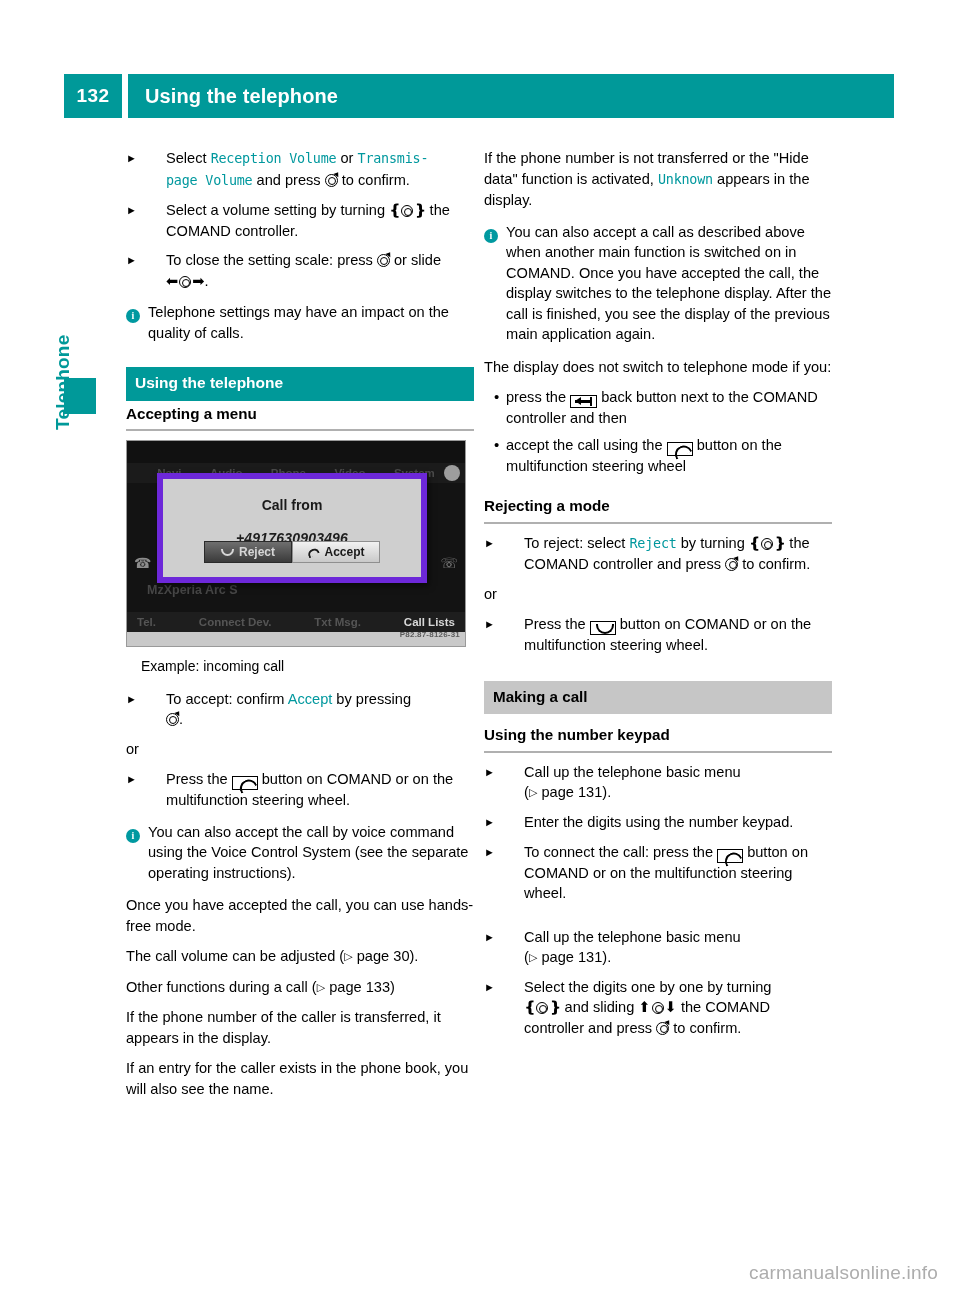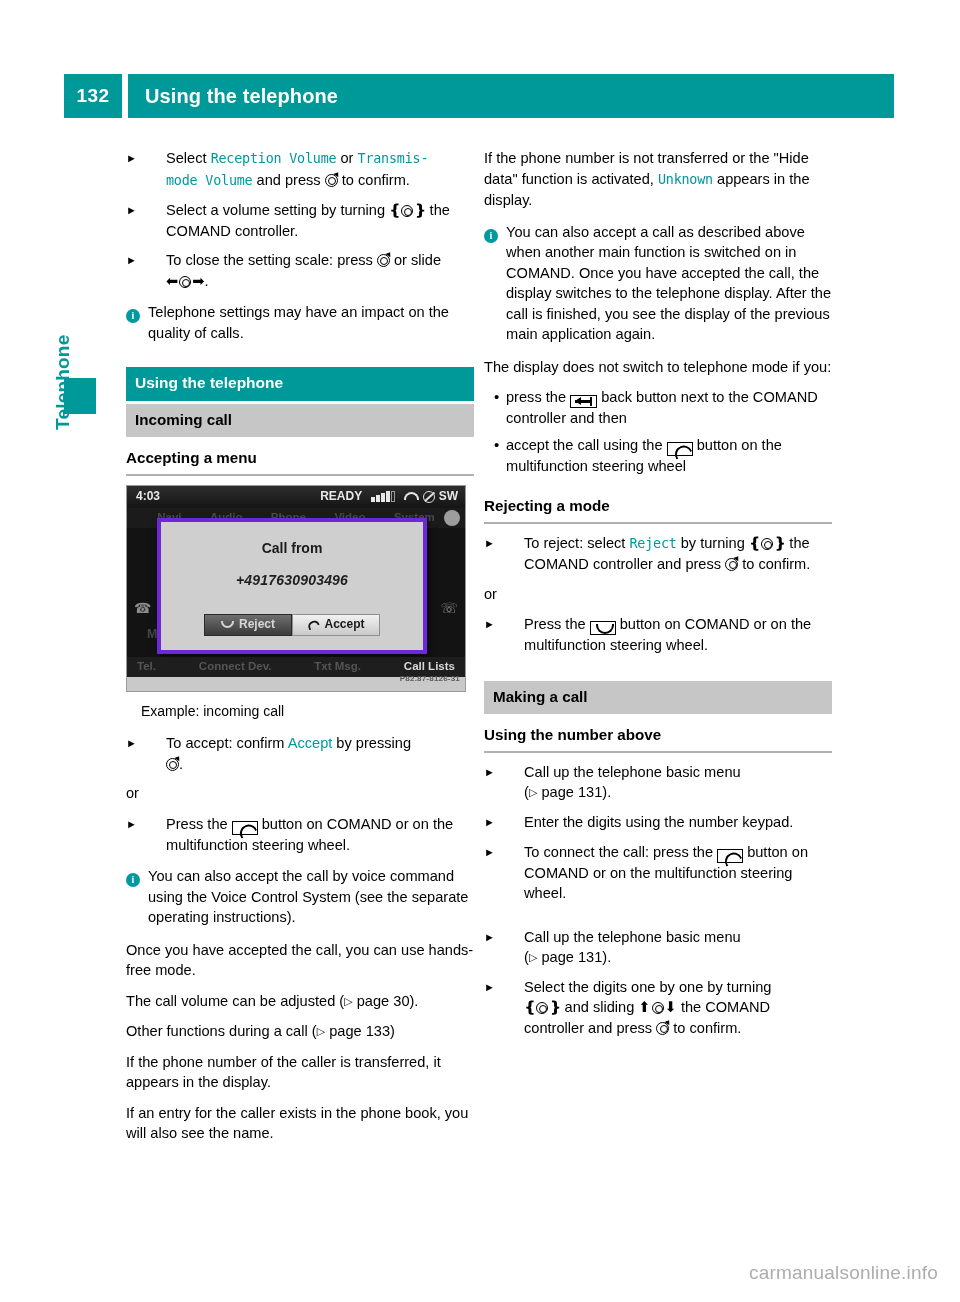--- a/index.html
+++ b/index.html
@@ -167,22 +167,22 @@
   .shot-foot {
     position:absolute; left:0; bottom:0; width:100%; height:14px;
     background:#c9c9c9;
   }
   .shot-code {
     position:absolute; right:5px; bottom:1px;
     color:#5b5b5b; font-size:8px; font-weight:bold; letter-spacing:.2px;
     font-family:"Liberation Sans", sans-serif;
   }
   .dialog {
-    position:absolute; left:30px; top:32px; width:270px; height:136px;
-    background:#cfcfcf; border:4px solid #6d28d9;
+    position:absolute; left:30px; top:32px; width:270px; height:110px;
+    background:#cfcfcf; border:6px solid #6d28d9;
     box-shadow:2px 3px 6px rgba(0,0,0,.5);
     text-align:center;
   }
   .dlg-title { margin-top:16px; font-size:14px; font-weight:bold; color:#1a1a1a; }
   .dlg-num {
     margin-top:12px; font-size:14px; font-style:italic; font-weight:bold;
     color:#1e1e1e; letter-spacing:.2px;
   }
   .dlg-btns {
     position:absolute; left:50%; transform:translateX(-50%); bottom:14px;
@@ -294,61 +294,44 @@
     <div class="hdr-title">Using the telephone</div>
   </div>
 
   <div class="side-tab-block"></div>
   <div class="side-tab-label">Telephone</div>
 
   <div class="col col-left">
 
     <div class="step">
       <div class="step-mark">►</div>
-      <div class="step-body"><span>Select </span><span class="mono">Reception Volume</span><span> or </span><span class="mono">Transmis‐</span><br><span class="mono">mode Volume</span><span> and press </span><span class="gl g-press"></span><span> to confirm.</span></div>
+      <div class="step-body"><span>Select </span><span class="mono">Reception Volume</span><span> or </span><span class="mono">Transmis‐</span><br><span class="mono">page Volume</span><span> and press </span><span class="gl g-press"></span><span> to confirm.</span></div>
     </div>
 
     <div class="step">
       <div class="step-mark">►</div>
       <div class="step-body"><span>Select a volume setting by turning </span><span class="g-turn">❴<span class="g-ring"></span>❵</span><span> the COMAND controller.</span></div>
     </div>
 
     <div class="step">
       <div class="step-mark">►</div>
       <div class="step-body"><b>To close the setting scale:</b><span> press </span><span class="gl g-press"></span><span> or slide </span><span class="g-slide">⬅<span class="g-ring"></span>➡</span><span>.</span></div>
     </div>
 
     <div class="note">
       <div class="note-ico"><span class="i-icon">i</span></div>
       <div class="note-body">Telephone settings may have an impact on the quality of calls.</div>
     </div>
 
     <div class="sec-space"></div>
 
     <div class="bar-teal">Using the telephone</div>
-    <div class="bar-grey">Incoming call</div>
     <div class="h-rule">Accepting a menu</div>
 
     <div class="shot">
-      <div class="shot-status">
-        <span>4:03</span>
-        <span class="status-right">
-          <span>READY</span>
-          <span class="sig">
-            <i style="height:5px"></i>
-              <i style="height:7px"></i>
-              <i style="height:9px"></i>
-              <i style="height:11px"></i>
-              <i class="off" style="height:11px"></i>
-          </span>
-          <span class="hs-small"></span>
-          <span class="nosvc"></span>
-          <span>SW</span>
-        </span>
-      </div>
       <div class="shot-menubar">
         <span>Navi</span>
         <span>Audio</span>
         <span>Phone</span>
         <span>Video</span>
         <span>System</span>
       </div>
       <div class="shot-knob"></div>
       <div class="shot-body"></div>
       <div class="shot-leftico">☎</div>
@@ -440,21 +423,21 @@
 
     <p class="para">or</p>
 
     <div class="step">
       <div class="step-mark">►</div>
       <div class="step-body"><span>Press the </span><span class="btn-box"><span class="ico-hook-down"></span></span><span> button on COMAND or on the multifunction steering wheel.</span></div>
     </div>
 
     <div style="height:16px"></div>
     <div class="bar-grey">Making a call</div>
-    <div class="h-rule">Using the number above</div>
+    <div class="h-rule">Using the number keypad</div>
 
     <div class="step">
       <div class="step-mark">►</div>
       <div class="step-body"><span>Call up the telephone basic menu</span><br>(<span class="pg-arrow">▷</span><span> page 131).</span></div>
     </div>
 
     <div class="step">
       <div class="step-mark">►</div>
       <div class="step-body">Enter the digits using the number keypad.</div>
     </div>

